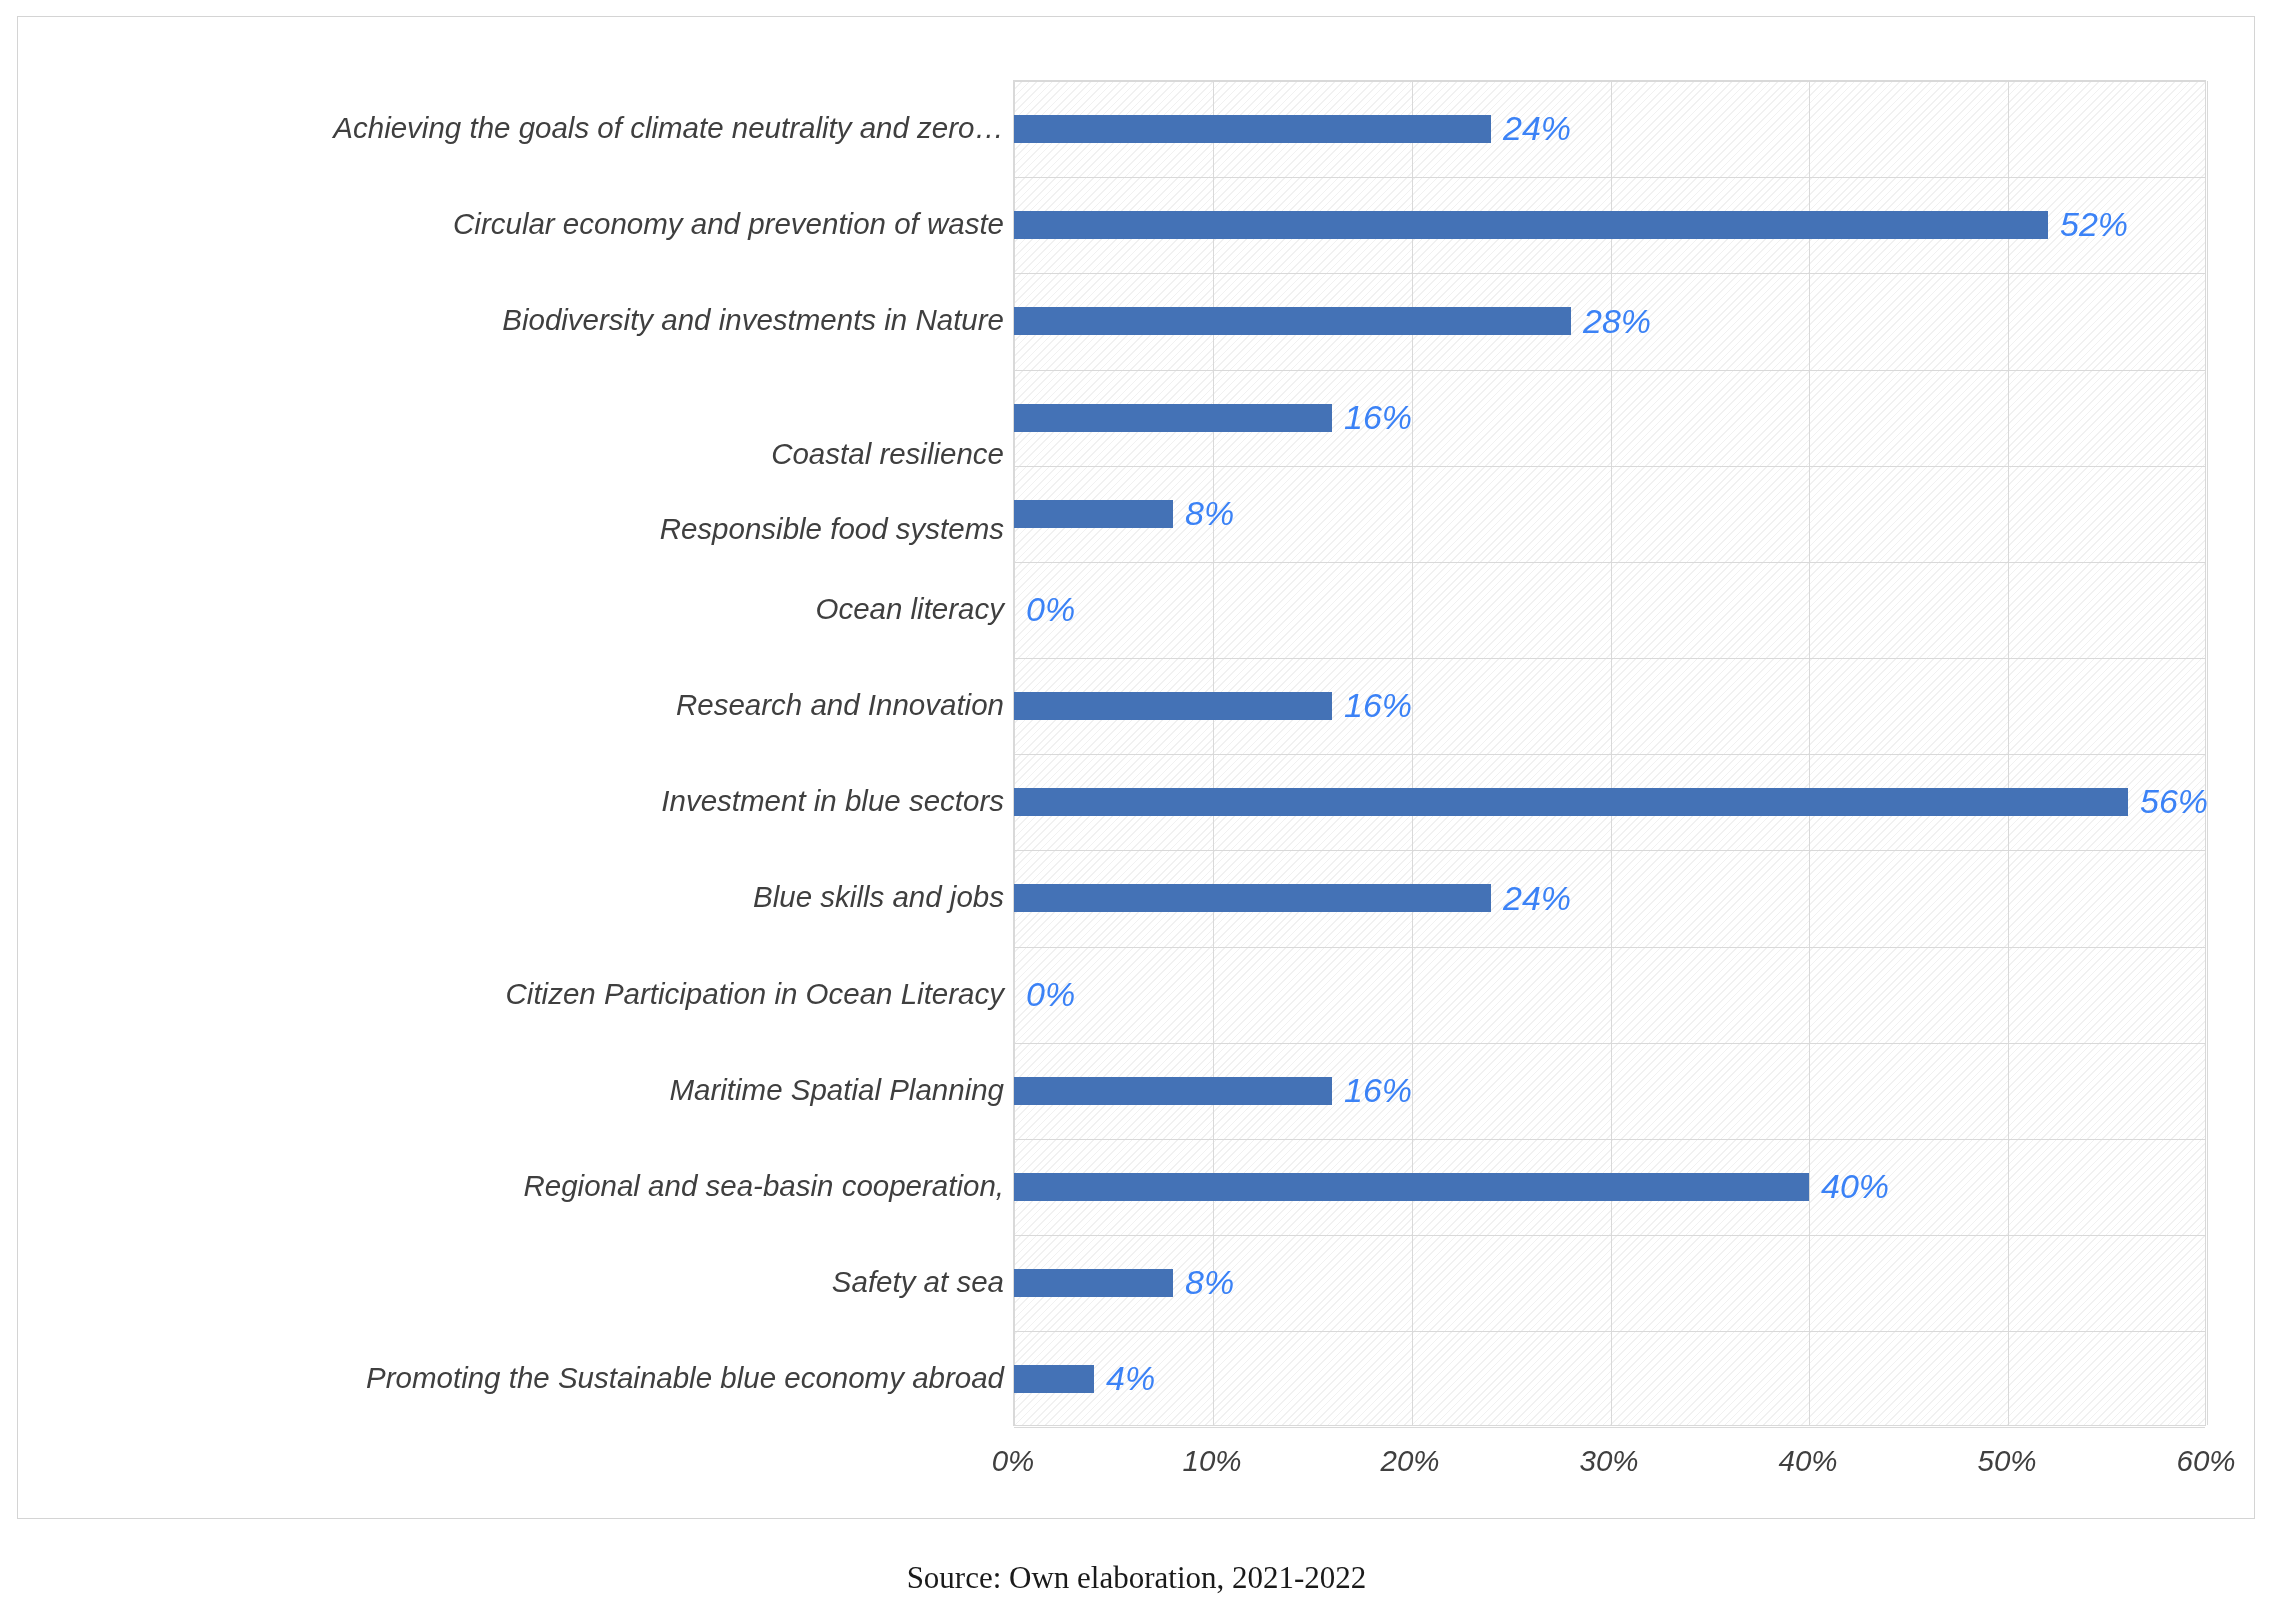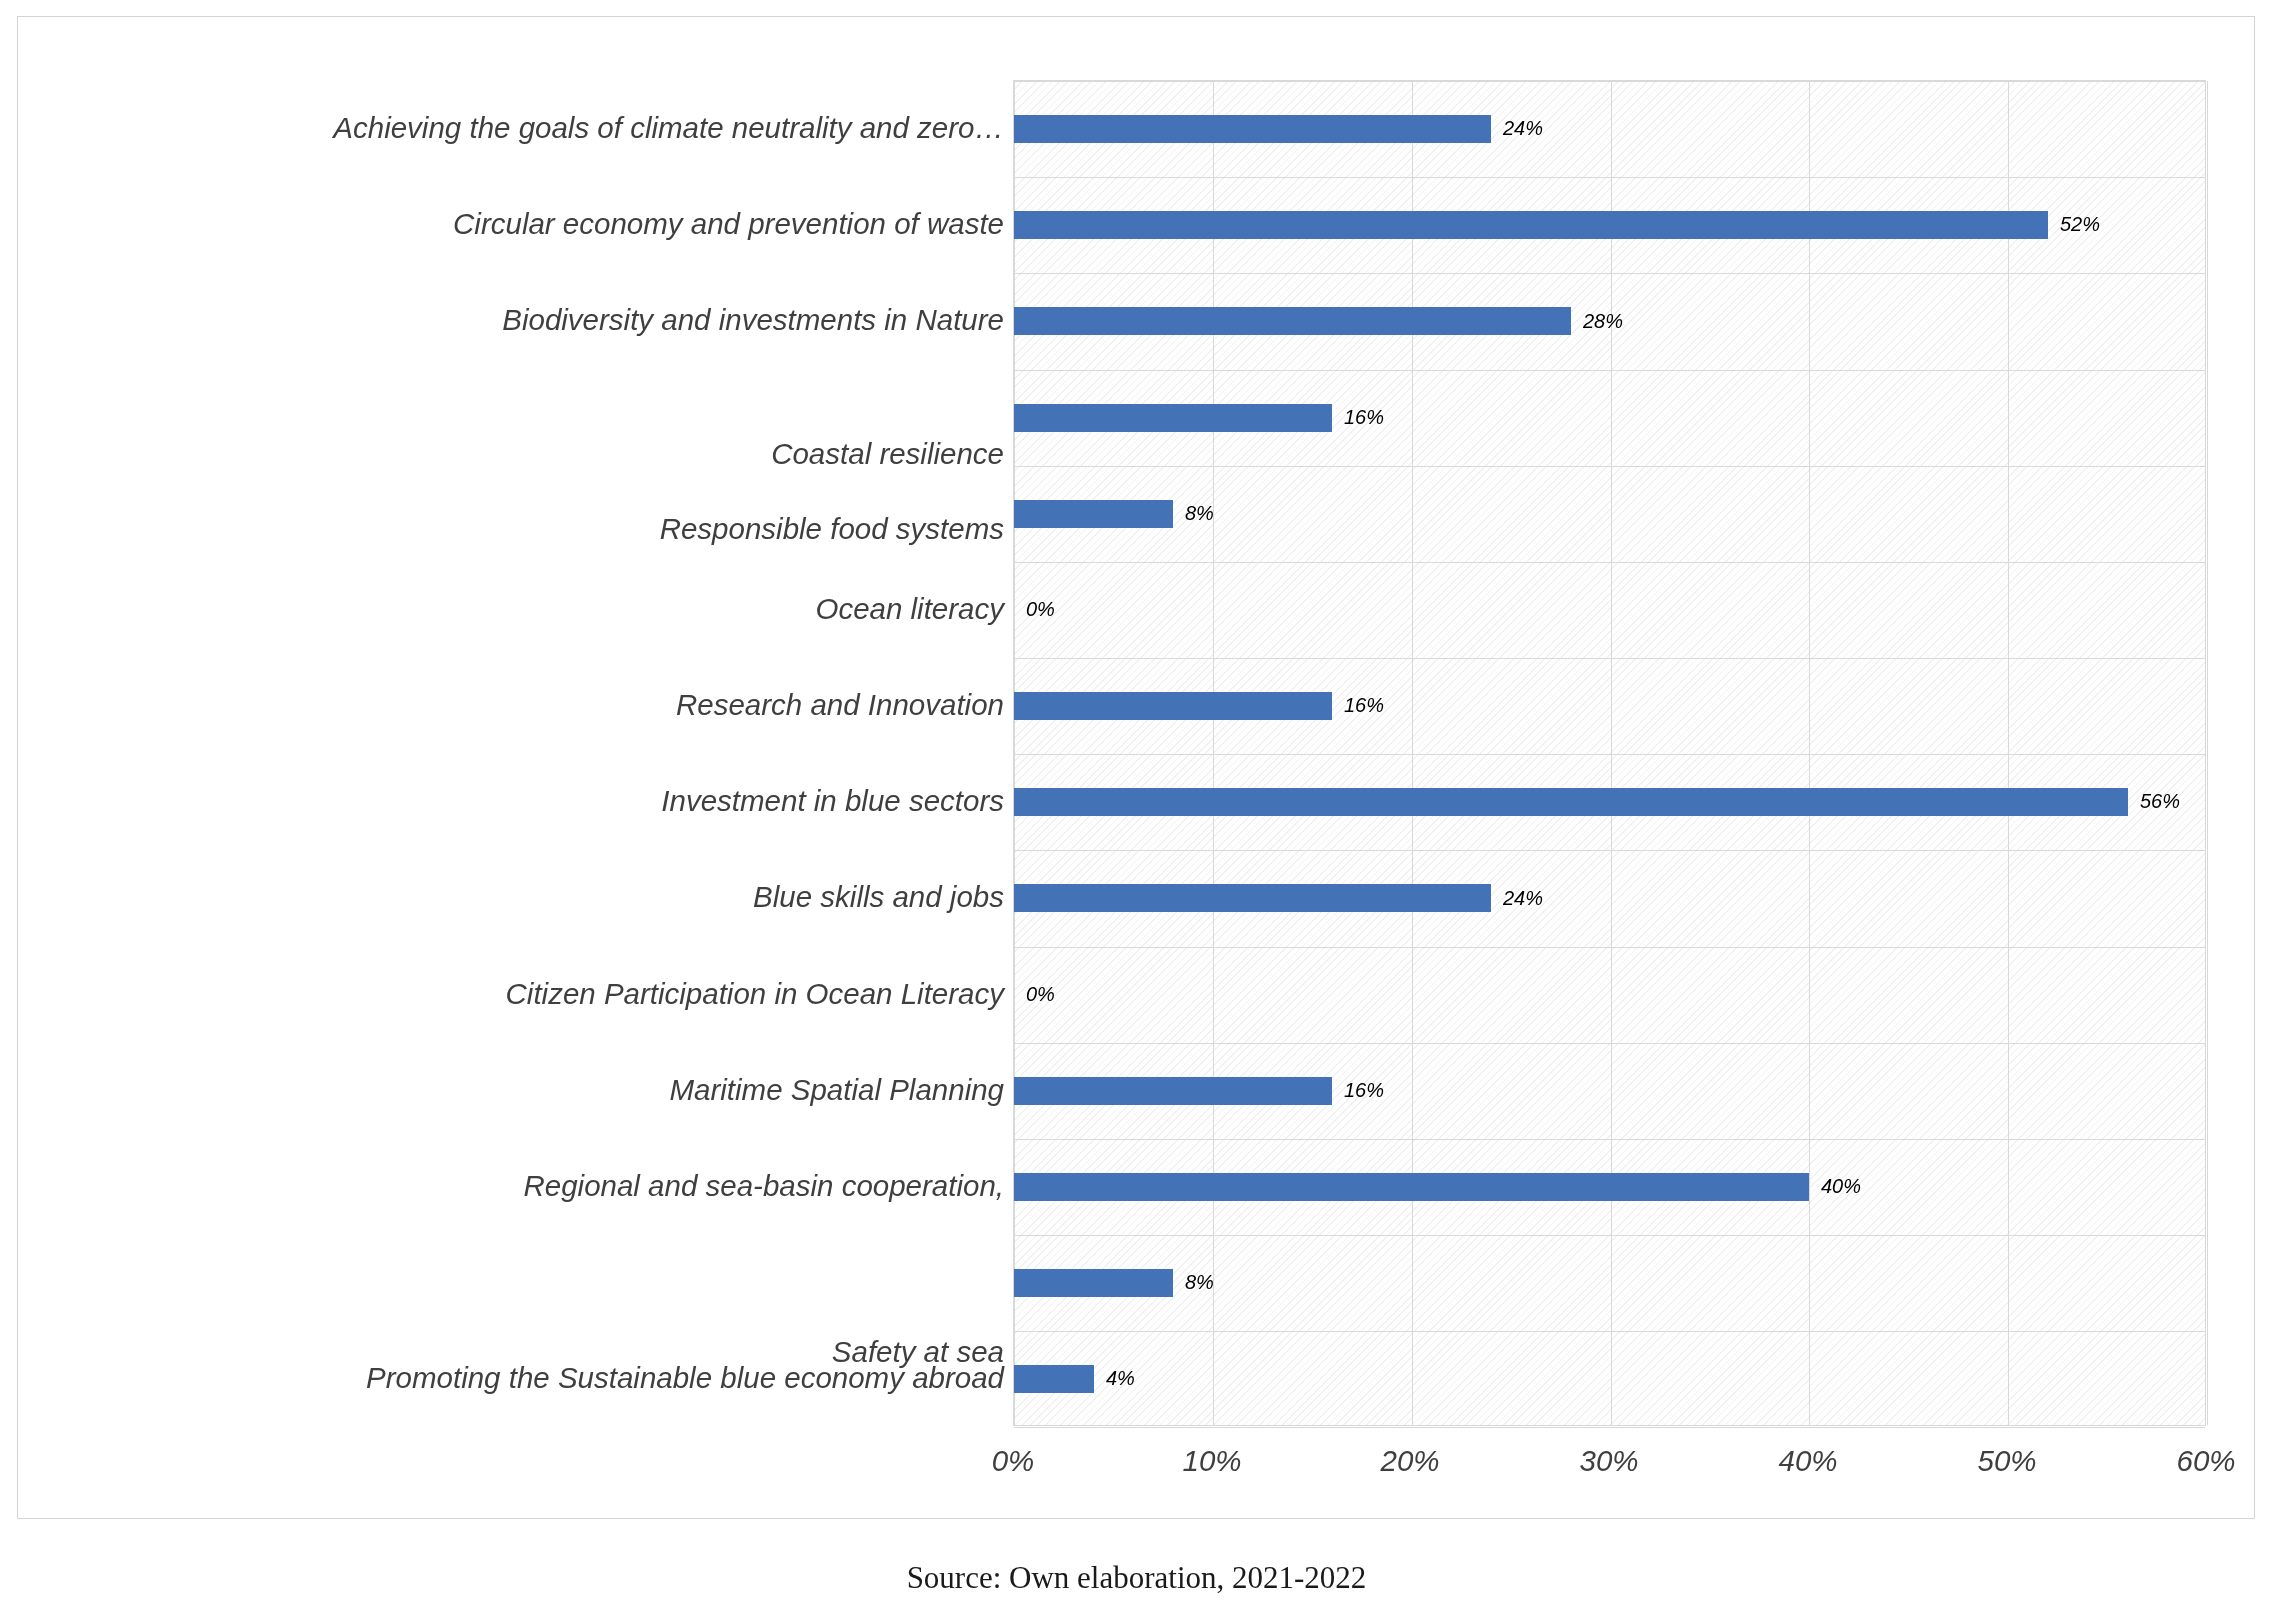--- a/index.html
+++ b/index.html
@@ -102,22 +102,22 @@
 
   .bar {
     position: absolute;
     background: #4472b6;
     height: 28px;
     transform: translateY(-50%);
   }
 
   .bar-value {
     position: absolute;
-    color: #000000;
-    font-size: 20px;
+    color: #3b82f6;
+    font-size: 34px;
     line-height: 1;
     white-space: nowrap;
     transform: translateY(-50%);
   }
 
   .xtick {
     position: absolute;
     top: 1429px;
     color: #3f3f3f;
     font-size: 29.5px;
@@ -152,21 +152,21 @@
           <div class="row-label" style="top: 240px;">Biodiversity and investments in Nature</div>
           <div class="row-label" style="top: 337px; margin-top: 37px;">Coastal resilience</div>
           <div class="row-label" style="top: 433px; margin-top: 16px;">Responsible food systems</div>
           <div class="row-label" style="top: 529px;">Ocean literacy</div>
           <div class="row-label" style="top: 625px;">Research and Innovation</div>
           <div class="row-label" style="top: 721px;">Investment in blue sectors</div>
           <div class="row-label" style="top: 817px;">Blue skills and jobs</div>
           <div class="row-label" style="top: 914px;">Citizen Participation in Ocean Literacy</div>
           <div class="row-label" style="top: 1010px;">Maritime Spatial Planning</div>
           <div class="row-label" style="top: 1106px; margin-left: 10px;">Regional and sea-basin cooperation,</div>
-          <div class="row-label" style="top: 1272px;">Safety at sea</div>
+          <div class="row-label" style="top: 1202px;">Safety at sea</div>
           <div class="row-label" style="top: 1298px;">Promoting the Sustainable blue economy abroad</div>
         </div>
 
       <div class="plot-area">
         <div class="plot-hatch"></div>
         <div id="grid-layer">
             <div class="vgrid" style="left: 0px;"></div>
             <div class="vgrid" style="left: 199px;"></div>
             <div class="vgrid" style="left: 398px;"></div>
             <div class="vgrid" style="left: 597px;"></div>

